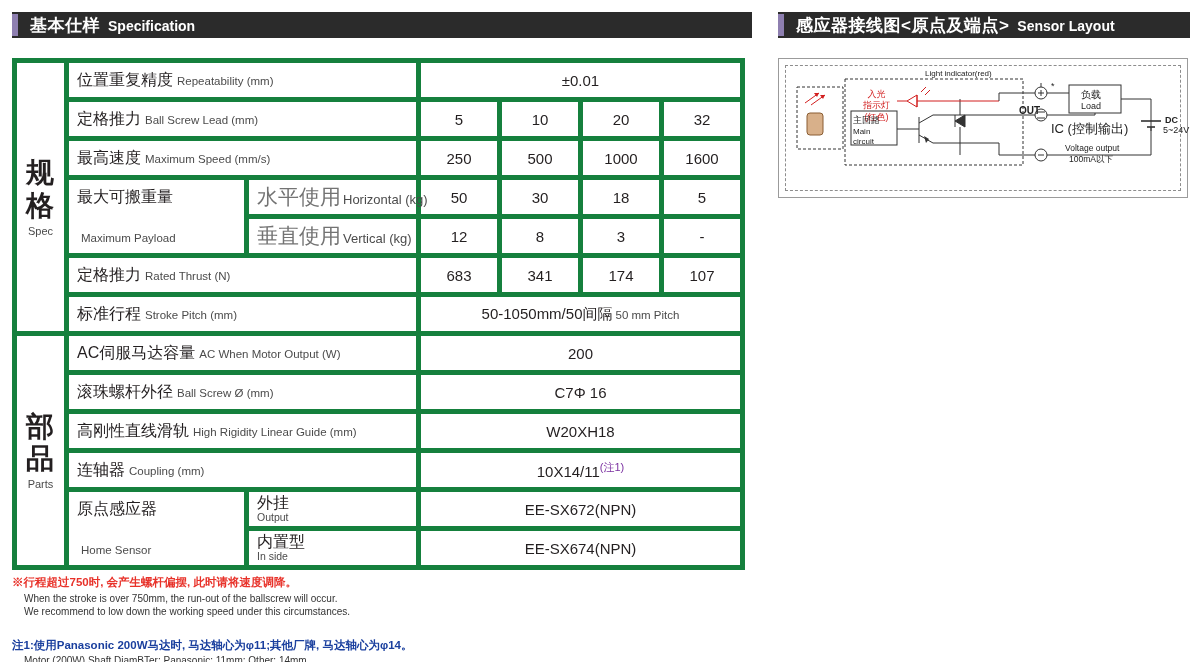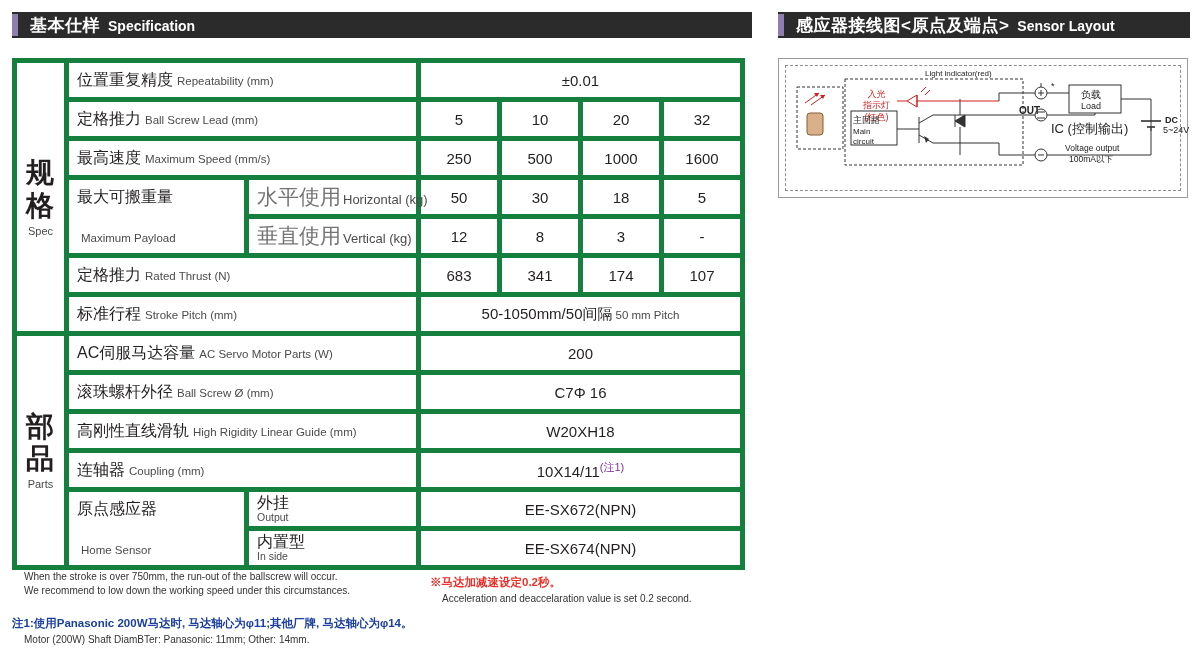--- a/index.html
+++ b/index.html
@@ -298,21 +298,21 @@
             <span>50-1050mm/50间隔</span><span class="sub-en">50 mm Pitch</span>
           </td>
         </tr>
 
         <tr>
           <td class="sidecat" rowspan="6">
             <div class="cn">部品</div>
             <div class="en">Parts</div>
           </td>
           <td class="rowlabel" colspan="2">
-            <span class="cn">AC伺服马达容量</span><span class="en">AC Servo Motor Parts (W)</span>
+            <span class="cn">AC伺服马达容量</span><span class="en">AC When Motor Output (W)</span>
           </td>
           <td class="val" colspan="4">200</td>
         </tr>
 
         <tr>
           <td class="rowlabel" colspan="2">
             <span class="cn">滚珠螺杆外径</span><span class="en">Ball Screw Ø (mm)</span>
           </td>
           <td class="val" colspan="4">C7Φ 16</td>
         </tr>
@@ -353,26 +353,23 @@
             <span class="en">In side</span>
           </td>
           <td class="val" colspan="4">EE-SX674(NPN)</td>
         </tr>
       </tbody>
     </table>
   </div>
 
   <div class="notes">
     <div class="note-row">
+      <span class="note-cn">※行程超过750时, 会产生螺杆偏摆, 此时请将速度调降。</span>
       <span class="note-en">When the stroke is over 750mm, the run-out of the ballscrew will occur.</span>
       <span class="note-en">We recommend to low down the working speed under this circumstances.</span>
-      <div class="notes-col2">
-        <span class="note-cn">※马达加减速设定0.2秒。</span>
-        <span class="note-en">Acceleration and deaccelaration value is set 0.2 second.</span>
-      </div>
     </div>
     <div class="note-row" style="margin-top:14px;">
       <span class="note-blue">注1:使用Panasonic 200W马达时, 马达轴心为φ11;其他厂牌, 马达轴心为φ14。</span>
       <span class="note-en">Motor (200W) Shaft DiamBTer: Panasonic: 11mm; Other: 14mm.</span>
     </div>
   </div>
 
   <div class="sensor-wrap">
     <div class="sensor-inner"></div>
 

